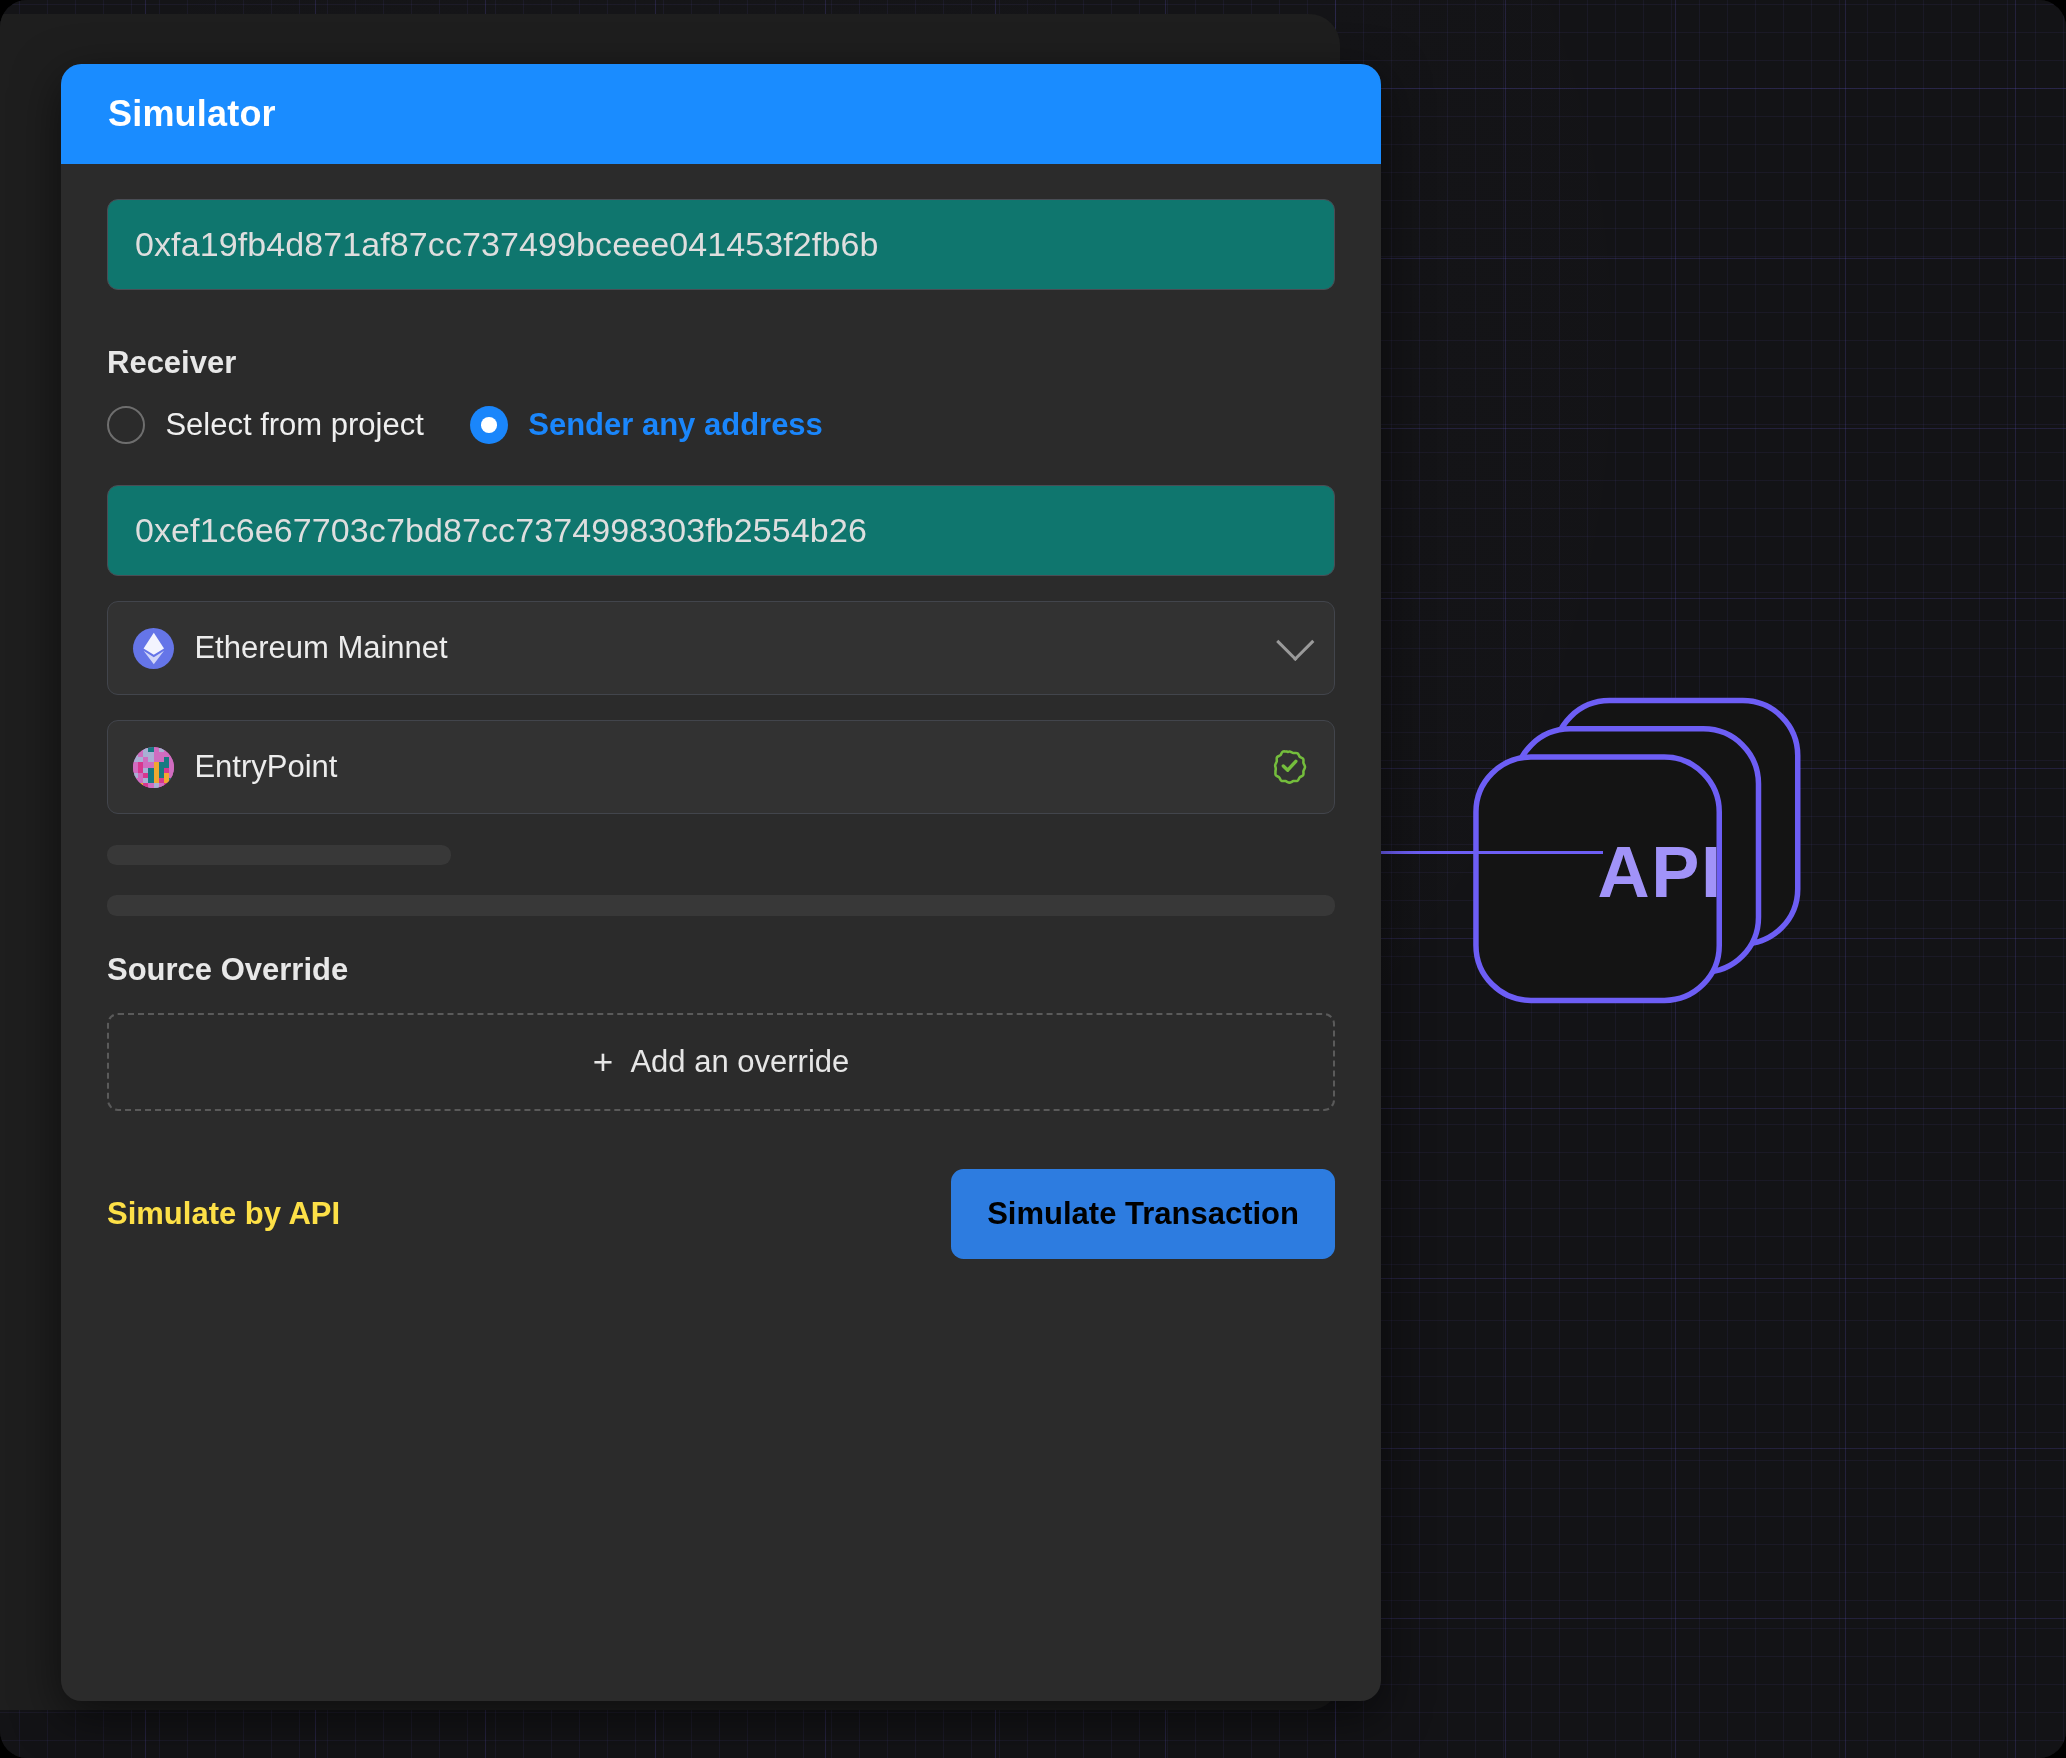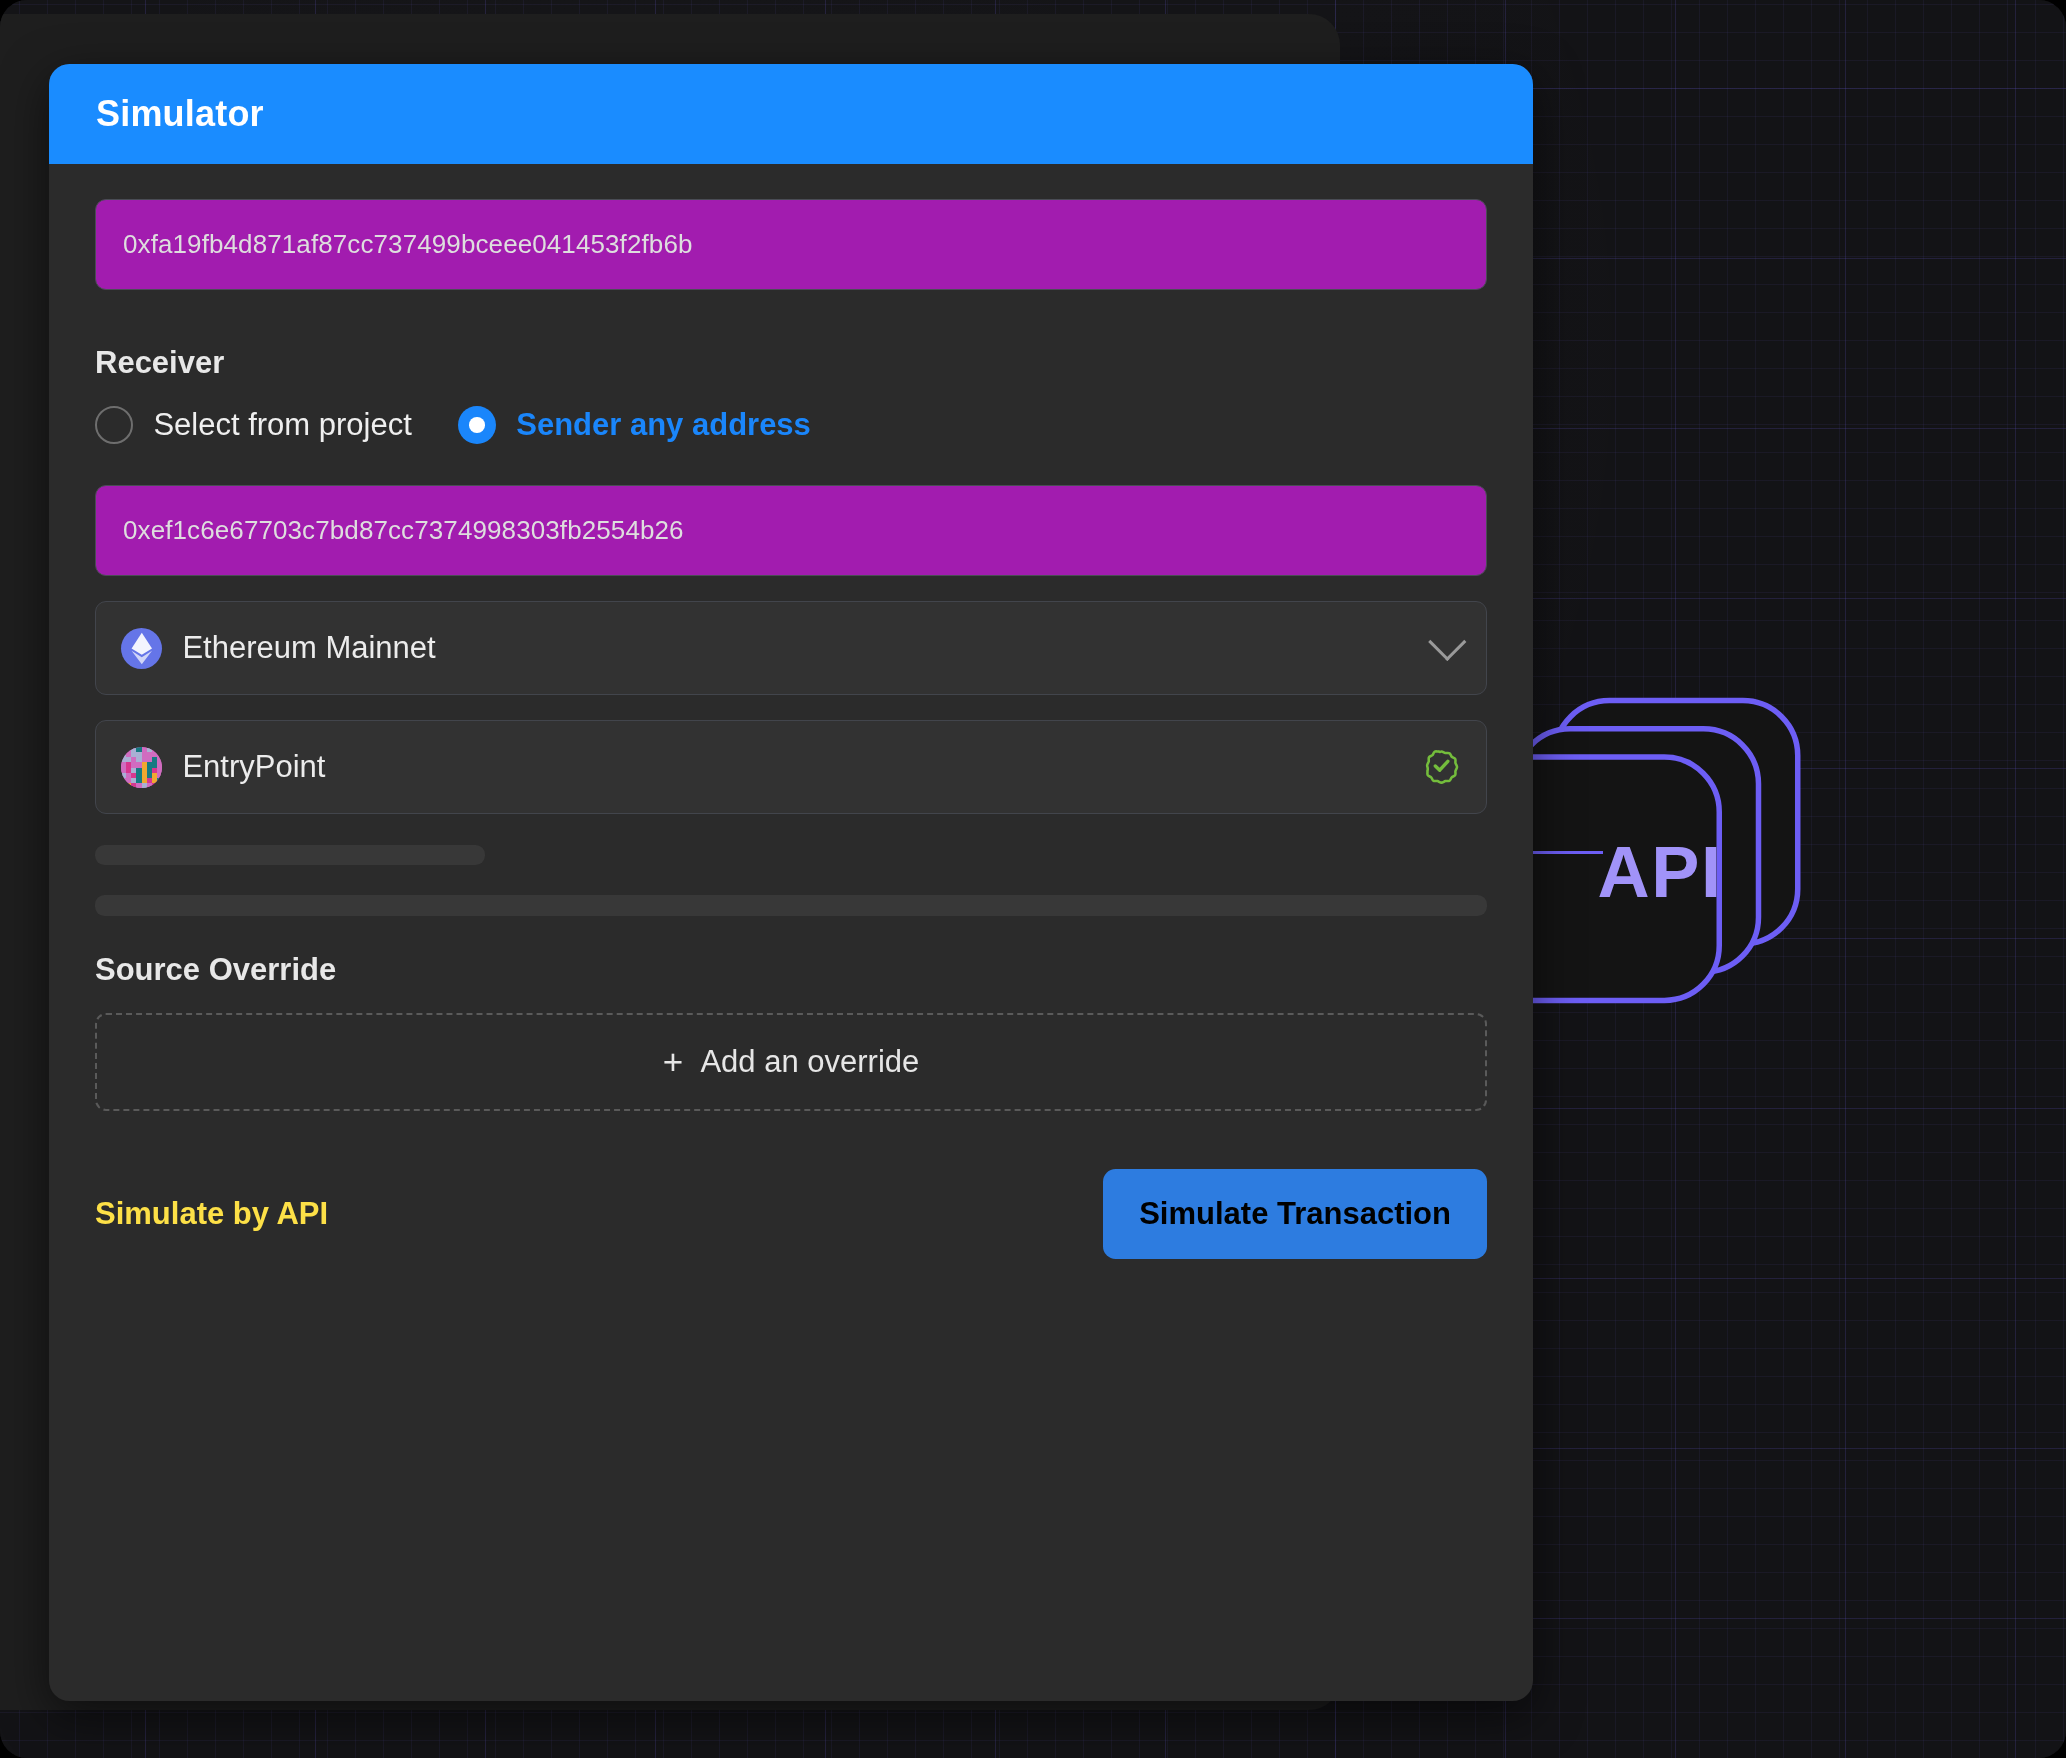--- a/index.html
+++ b/index.html
@@ -59,23 +59,23 @@
     top: 14px;
     width: 1371px;
     height: 1696px;
     background: #1e1e1e;
     border-radius: 31px;
   }
 
   
   #card {
     position: absolute;
-    left: 49px;
+    left: 61px;
     top: 64px;
-    width: 1484px;
+    width: 1320px;
     height: 1637px;
     background: #2b2b2b;
     border-radius: 20.4px;
     overflow: hidden;
     box-shadow: 0 14px 47px rgba(0,0,0,0.55);
   }
   #card-header {
     height: 100px;
     background: #1a8cff;
     display: flex;
@@ -99,29 +99,29 @@
     font-size: 31px;
     font-weight: bold;
     margin: 0 0 25px 0;
   }
   .label-receiver { margin-top: 55px; }
   .label-calldata { margin-top: 41px; }
   .label-source   { margin-top: 36px; }
 
   .text-input {
     height: 91px;
-    background: #a21caf;
+    background: #0f766e;
     border: 1.2px solid #4a4d55;
     border-radius: 11px;
     display: flex;
     align-items: center;
     padding: 0 27px;
     box-sizing: border-box;
     color: #dedede;
-    font-size: 26px;
+    font-size: 34px;
     letter-spacing: 0.1px;
   }
 
   
   .radio-row {
     display: flex;
     align-items: center;
     gap: 0;
     margin: 3.1px 0 41px 0;
   }

